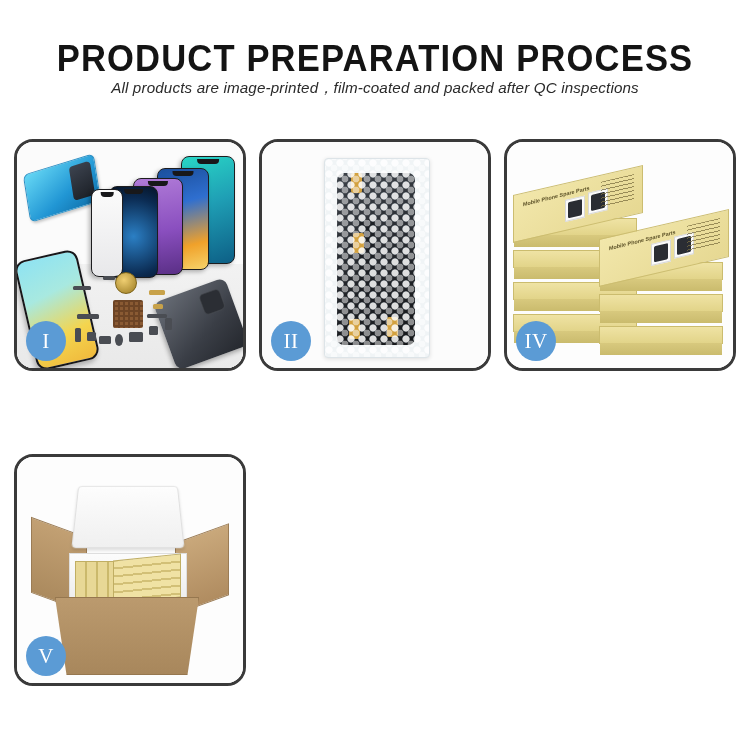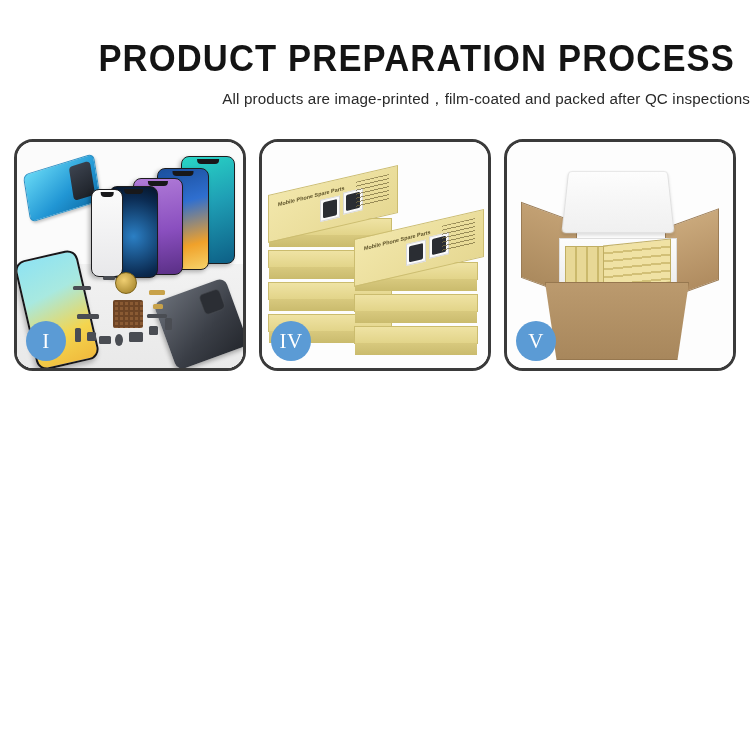--- a/index.html
+++ b/index.html
@@ -9,36 +9,36 @@
   }
   body {
     width: 750px;
     height: 750px;
     font-family: "Liberation Sans", sans-serif;
     overflow: hidden;
     position: relative;
   }
 
   
-  .header { text-align: right; padding-top: 40px; }
+  .header { text-align: center; padding-top: 40px; }
   .title {
     font-size: 36px;
     font-weight: bold;
     letter-spacing: 1.2px;
     color: #141414;
     line-height: 1.05;
     white-space: nowrap;
     transform: scaleX(0.96);
   }
   .subtitle {
-    margin-top: 11px;
     font-size: 15.2px;
     color: #2a2a2a;
     letter-spacing: 0.15px;
     white-space: nowrap;
+    font-style: italic;
   }
 
   
   .grid {
     position: absolute;
     top: 139px;
     left: 14px;
     width: 722px;
     display: grid;
     grid-template-columns: repeat(3, 232px);
@@ -363,20 +363,35 @@
         <i style="left:80px; top:34px; width:10px; height:5px; background:#c8a24a;"></i>
         <i style="left:74px; top:44px; width:20px; height:4px;"></i>
         <i style="left:76px; top:56px; width:9px;  height:9px;"></i>
         <i style="left:92px; top:48px; width:7px;  height:12px;"></i>
         <i style="left:30px; top:6px;  width:12px; height:4px;"></i>
       </div>
     </div>
     <div class="badge">I</div>
   </div>
 
+  <div class="panel">
+    <div class="stage p2">
+      <div class="bubblebag">
+        <div class="screen-in"></div>
+        <div class="flexcable"></div>
+        <span class="tab-gold" style="left:26px; top:14px;"></span>
+        <span class="tab-gold" style="left:28px; top:74px;"></span>
+        <span class="tab-gold" style="left:24px; top:160px;"></span>
+        <span class="tab-gold" style="left:62px; top:158px;"></span>
+        <div class="bubbles"></div>
+        <div class="bubbles2"></div>
+      </div>
+    </div>
+    <div class="badge">II</div>
+  </div>
 
 
   <div class="panel">
     <div class="stage p4">
       <div class="stack">
         <div class="sbox" style="left:0px;  top:52px;  width:122px; height:16px;">
             <span class="side"></span>
           </div>
         <div class="sbox" style="left:0px;  top:84px;  width:122px; height:16px;">
             <span class="side"></span>

